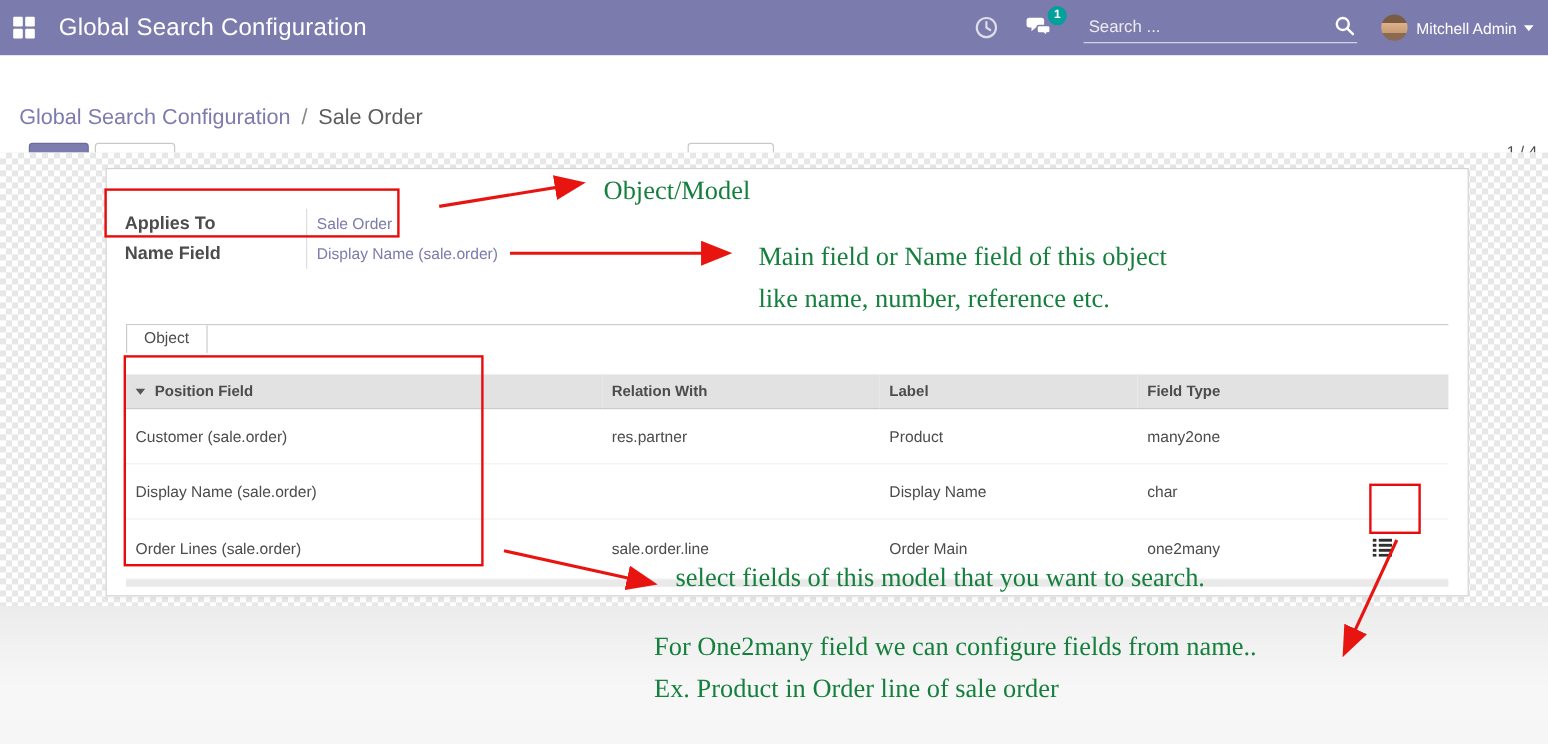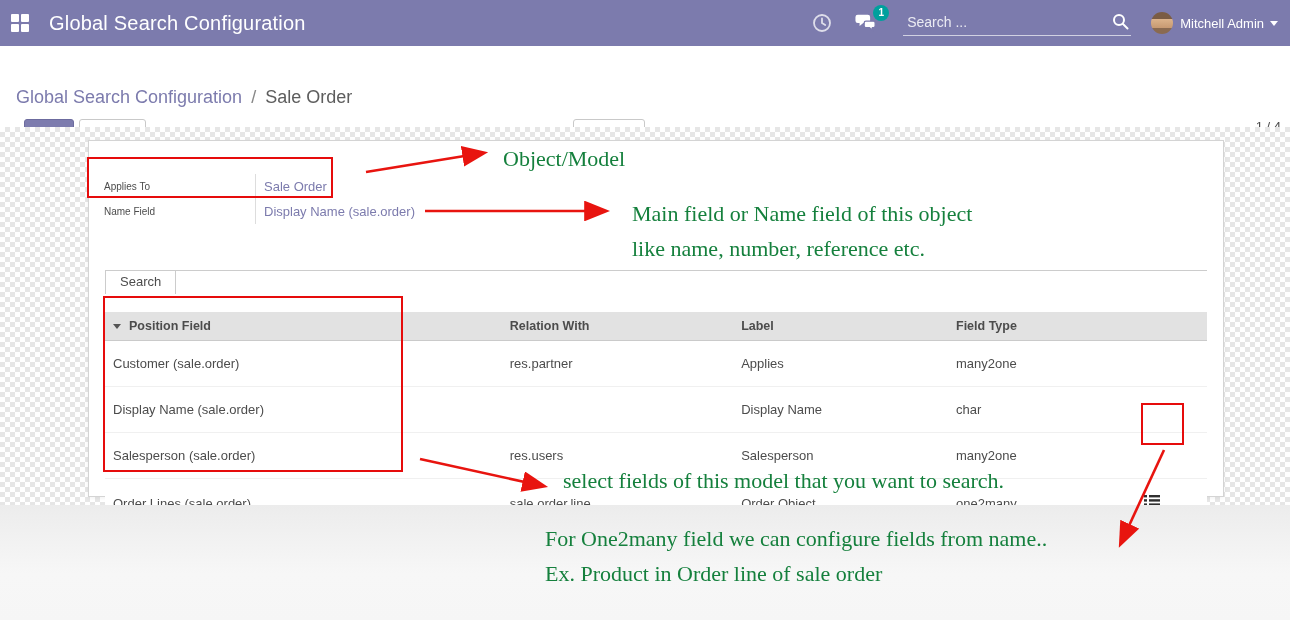--- a/index.html
+++ b/index.html
@@ -65,21 +65,21 @@
                linear-gradient(45deg,#e6e6e6 25%,transparent 25%,transparent 75%,#e6e6e6 75%),
                linear-gradient(45deg,#e6e6e6 25%,transparent 25%,transparent 75%,#e6e6e6 75%);
              background-size:10px 10px; background-position:0 0,5px 5px; }
   .sheet { position:absolute; left:88px; top:13px; width:1136px; height:357px;
            background:#fff; border:1px solid #d4d4d4; box-shadow:0 1px 4px rgba(0,0,0,.06);
            padding:0 16px; }
 
   
   .form-fields { margin-top:33px; margin-left:-1px; }
   .field-row { display:flex; height:25px; line-height:25px; }
-  .field-label { width:151px; font-weight:normal; font-size:10px; color:#4c4c4c; }
+  .field-label { width:151px; font-weight:bold; font-size:15px; color:#4c4c4c; }
   .field-value { border-left:1px solid #ddd; padding-left:8px; font-size:13px;
                  color:#7c7bad; cursor:pointer; min-width:220px; }
 
   
   .notebook { margin-top:46px; }
   .nb-tabs { border-top:1px solid #ccc; height:23px; }
   .nb-tab { display:inline-block; background:#fff; border-left:1px solid #ccc;
             border-right:1px solid #ccc; height:23px; line-height:22px; padding:0 14px;
             font-size:13px; color:#4c4c4c; cursor:pointer; }
 
@@ -179,21 +179,21 @@
           <div class="field-value">Sale Order</div>
         </div>
         <div class="field-row">
           <div class="field-label">Name Field</div>
           <div class="field-value">Display Name (sale.order)</div>
         </div>
       </div>
 
       <div class="notebook">
         <div class="nb-tabs">
-          <span class="nb-tab">Search</span>
+          <span class="nb-tab">Object</span>
         </div>
 
         <table class="o-list">
           <colgroup>
             <col style="width:36%">
               <col style="width:21%">
               <col style="width:19.5%">
               <col style="width:17%">
               <col style="width:6.5%">
           </colgroup>
@@ -205,42 +205,35 @@
               <th>Relation With</th>
               <th>Label</th>
               <th>Field Type</th>
               <th></th>
             </tr>
           </thead>
           <tbody>
             <tr>
               <td>Customer (sale.order)</td>
               <td>res.partner</td>
-              <td>Applies</td>
+              <td>Product</td>
               <td>many2one</td>
               <td></td>
             </tr>
             <tr>
               <td>Display Name (sale.order)</td>
               <td></td>
               <td>Display Name</td>
               <td>char</td>
               <td></td>
             </tr>
             <tr>
-              <td>Salesperson (sale.order)</td>
-              <td>res.users</td>
-              <td>Salesperson</td>
-              <td>many2one</td>
-              <td></td>
-            </tr>
-            <tr>
               <td>Order Lines (sale.order)</td>
               <td>sale.order.line</td>
-              <td>Order Object</td>
+              <td>Order Main</td>
               <td>one2many</td>
               <td>
                 <span class="row-icon-btn">
                   <svg viewBox="0 0 18 16">
                     <rect x="1" y="1" width="3" height="2.4" fill="#2f2f2f"></rect>
                       <rect x="6" y="1" width="11" height="2.4" fill="#2f2f2f"></rect>
                     <rect x="1" y="5.2" width="3" height="2.4" fill="#2f2f2f"></rect>
                       <rect x="6" y="5.2" width="11" height="2.4" fill="#2f2f2f"></rect>
                     <rect x="1" y="9.4" width="3" height="2.4" fill="#2f2f2f"></rect>
                       <rect x="6" y="9.4" width="11" height="2.4" fill="#2f2f2f"></rect>

